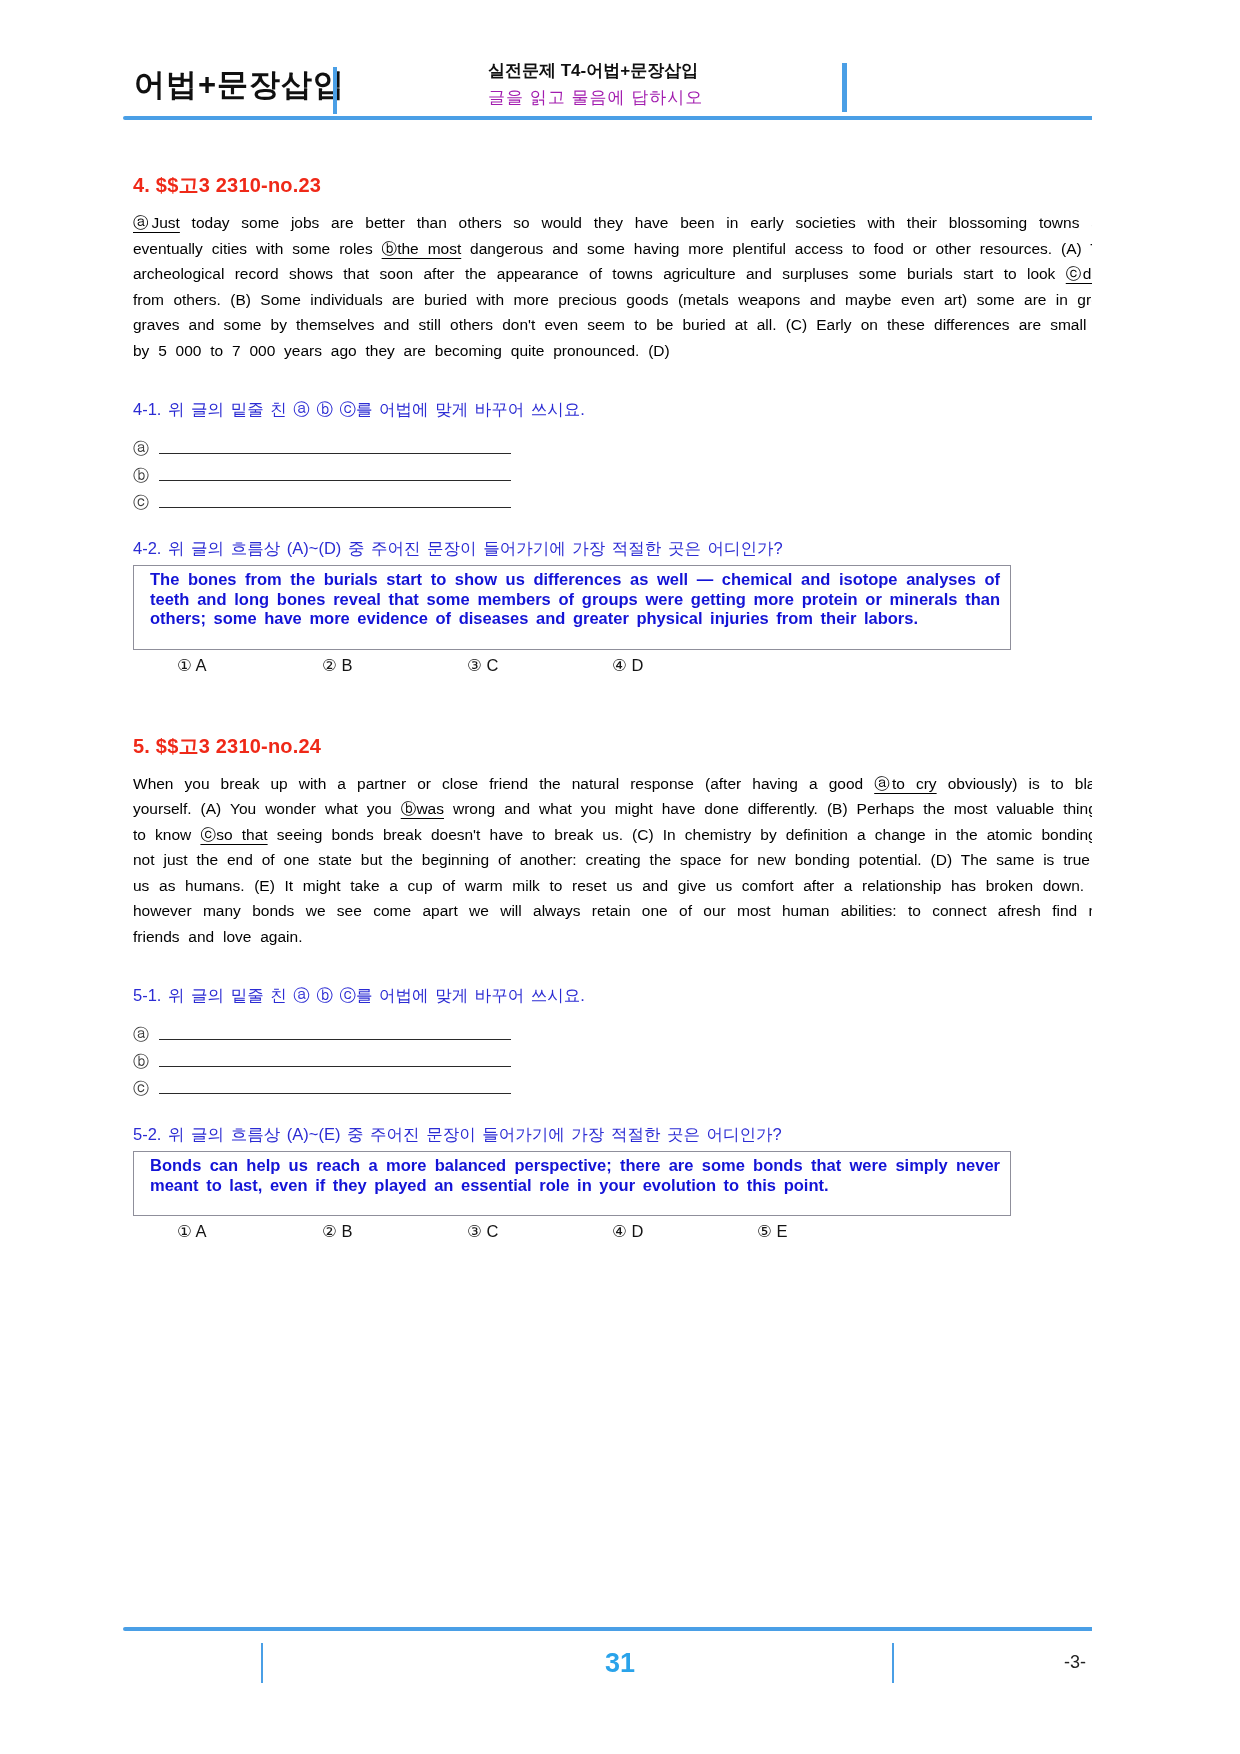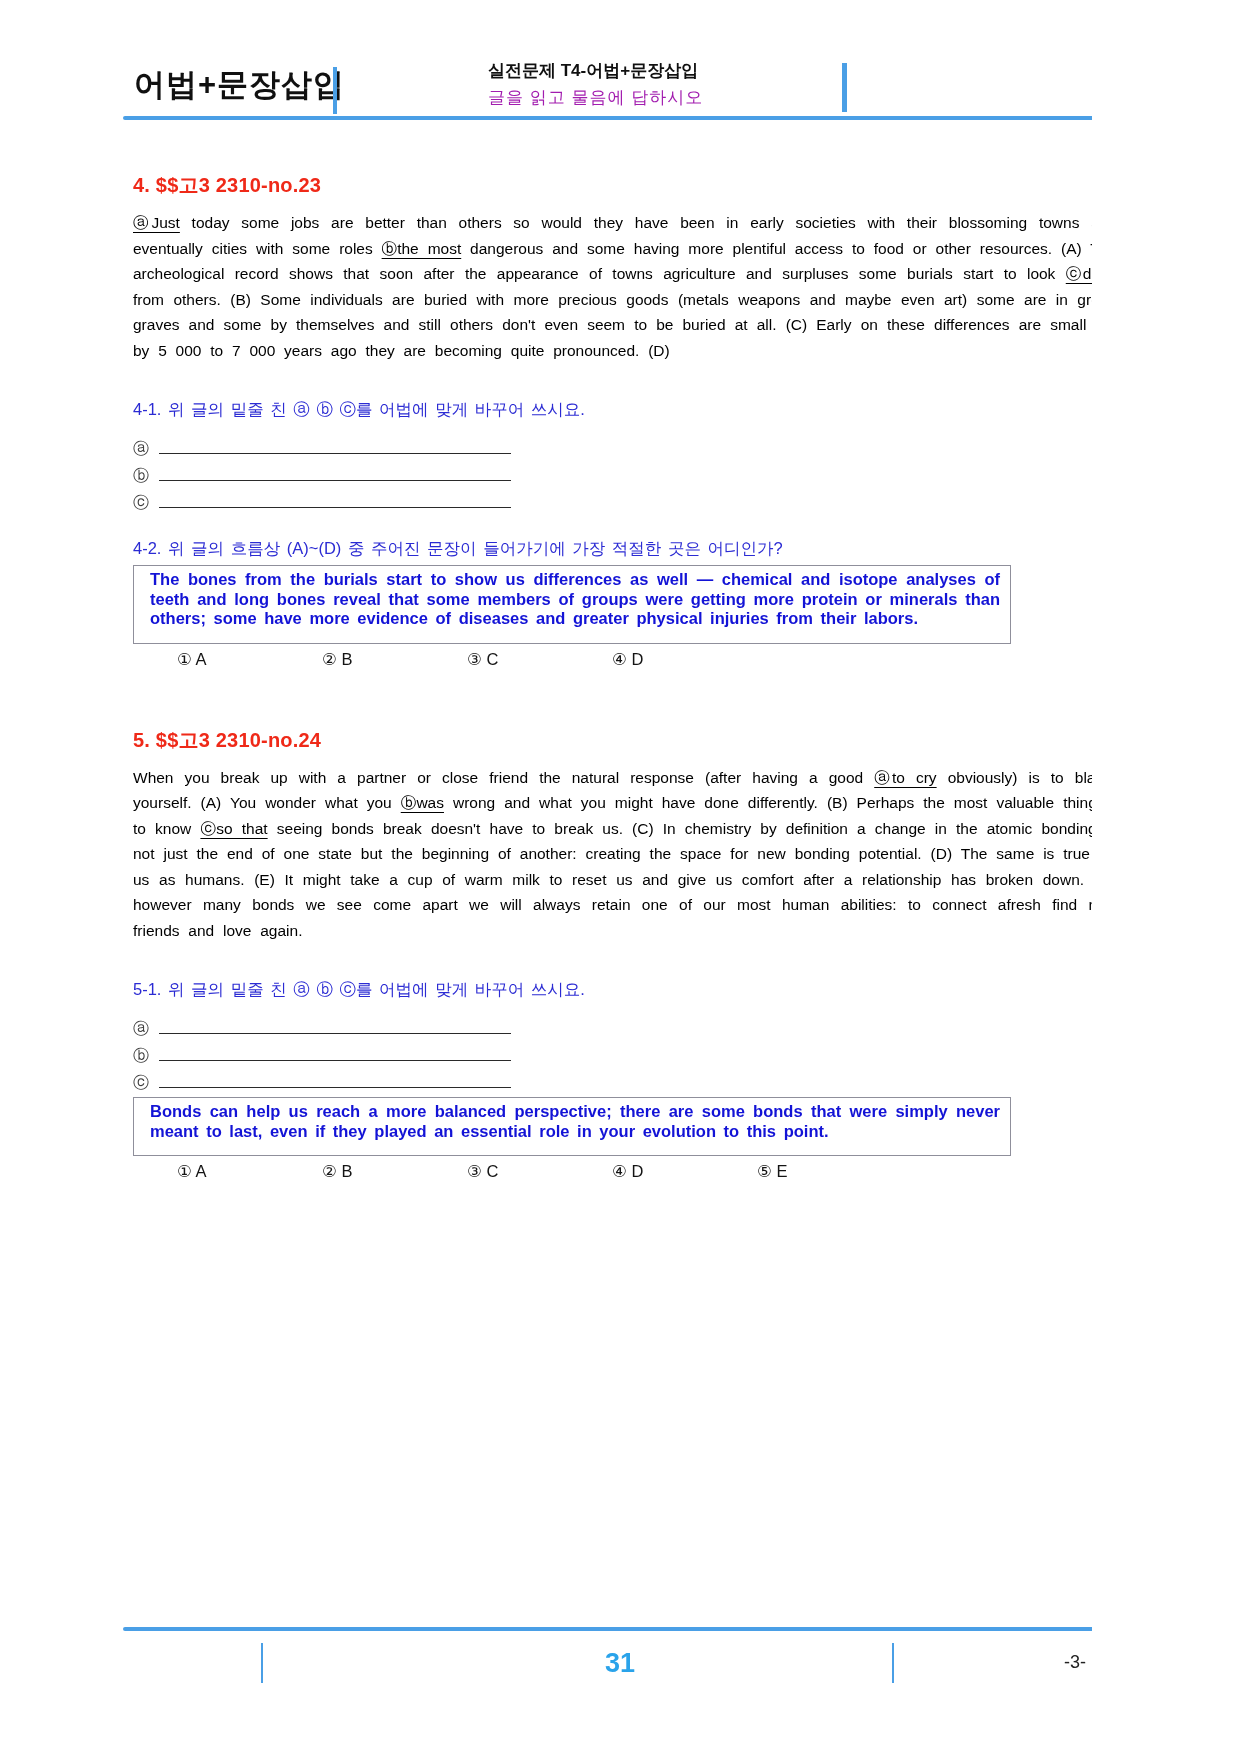--- a/index.html
+++ b/index.html
@@ -63,21 +63,21 @@
   .blank-row { display: flex; align-items: flex-end; height: 27px; }
   .bmark { font-size: 16px; color: #3c3c3c; line-height: 1.2; margin-right: 10px; }
   .bline {
     display: inline-block; width: 352px; height: 1px;
     border-bottom: 1.7px solid #2a2a2a; margin-bottom: 4px;
   }
 
   .given-box {
     margin-top: 5px; width: 878px;
     border: 1.3px solid #8f8f9b;
-    padding: 4px 10px 14px 16px;
+    padding: 4px 10px 20px 16px;
     background: #ffffff;
   }
   .given-text {
     color: var(--box-text-blue, #1313d6);
     font-weight: 700; font-size: 16.5px; line-height: 19.5px;
     text-align: justify; word-spacing: 3px;
   }
 
   .options { display: flex; margin-top: 6px; font-size: 16.5px; color: #141414; }
   .opt { width: 101px; cursor: default; margin-left: 44px; }
@@ -163,20 +163,21 @@
         <div class="blank-row">
           <span class="bmark">ⓑ</span>
           <span class="bline"></span>
         </div>
         <div class="blank-row">
           <span class="bmark">ⓒ</span>
           <span class="bline"></span>
         </div>
       </div>
 
+      <div class="q-label q2">5-2. 위 글의 흐름상 (A)~(E) 중 주어진 문장이 들어가기에 가장 적절한 곳은 어디인가?</div>
       <div class="given-box">
         <p class="given-text">Bonds can help us reach a more balanced perspective; there are some bonds that were simply never meant to last, even if they played an essential role in your evolution to this point.</p>
       </div>
       <div class="options">
         <span class="opt">① A</span>
         <span class="opt">② B</span>
         <span class="opt">③ C</span>
         <span class="opt">④ D</span>
         <span class="opt">⑤ E</span>
       </div>

